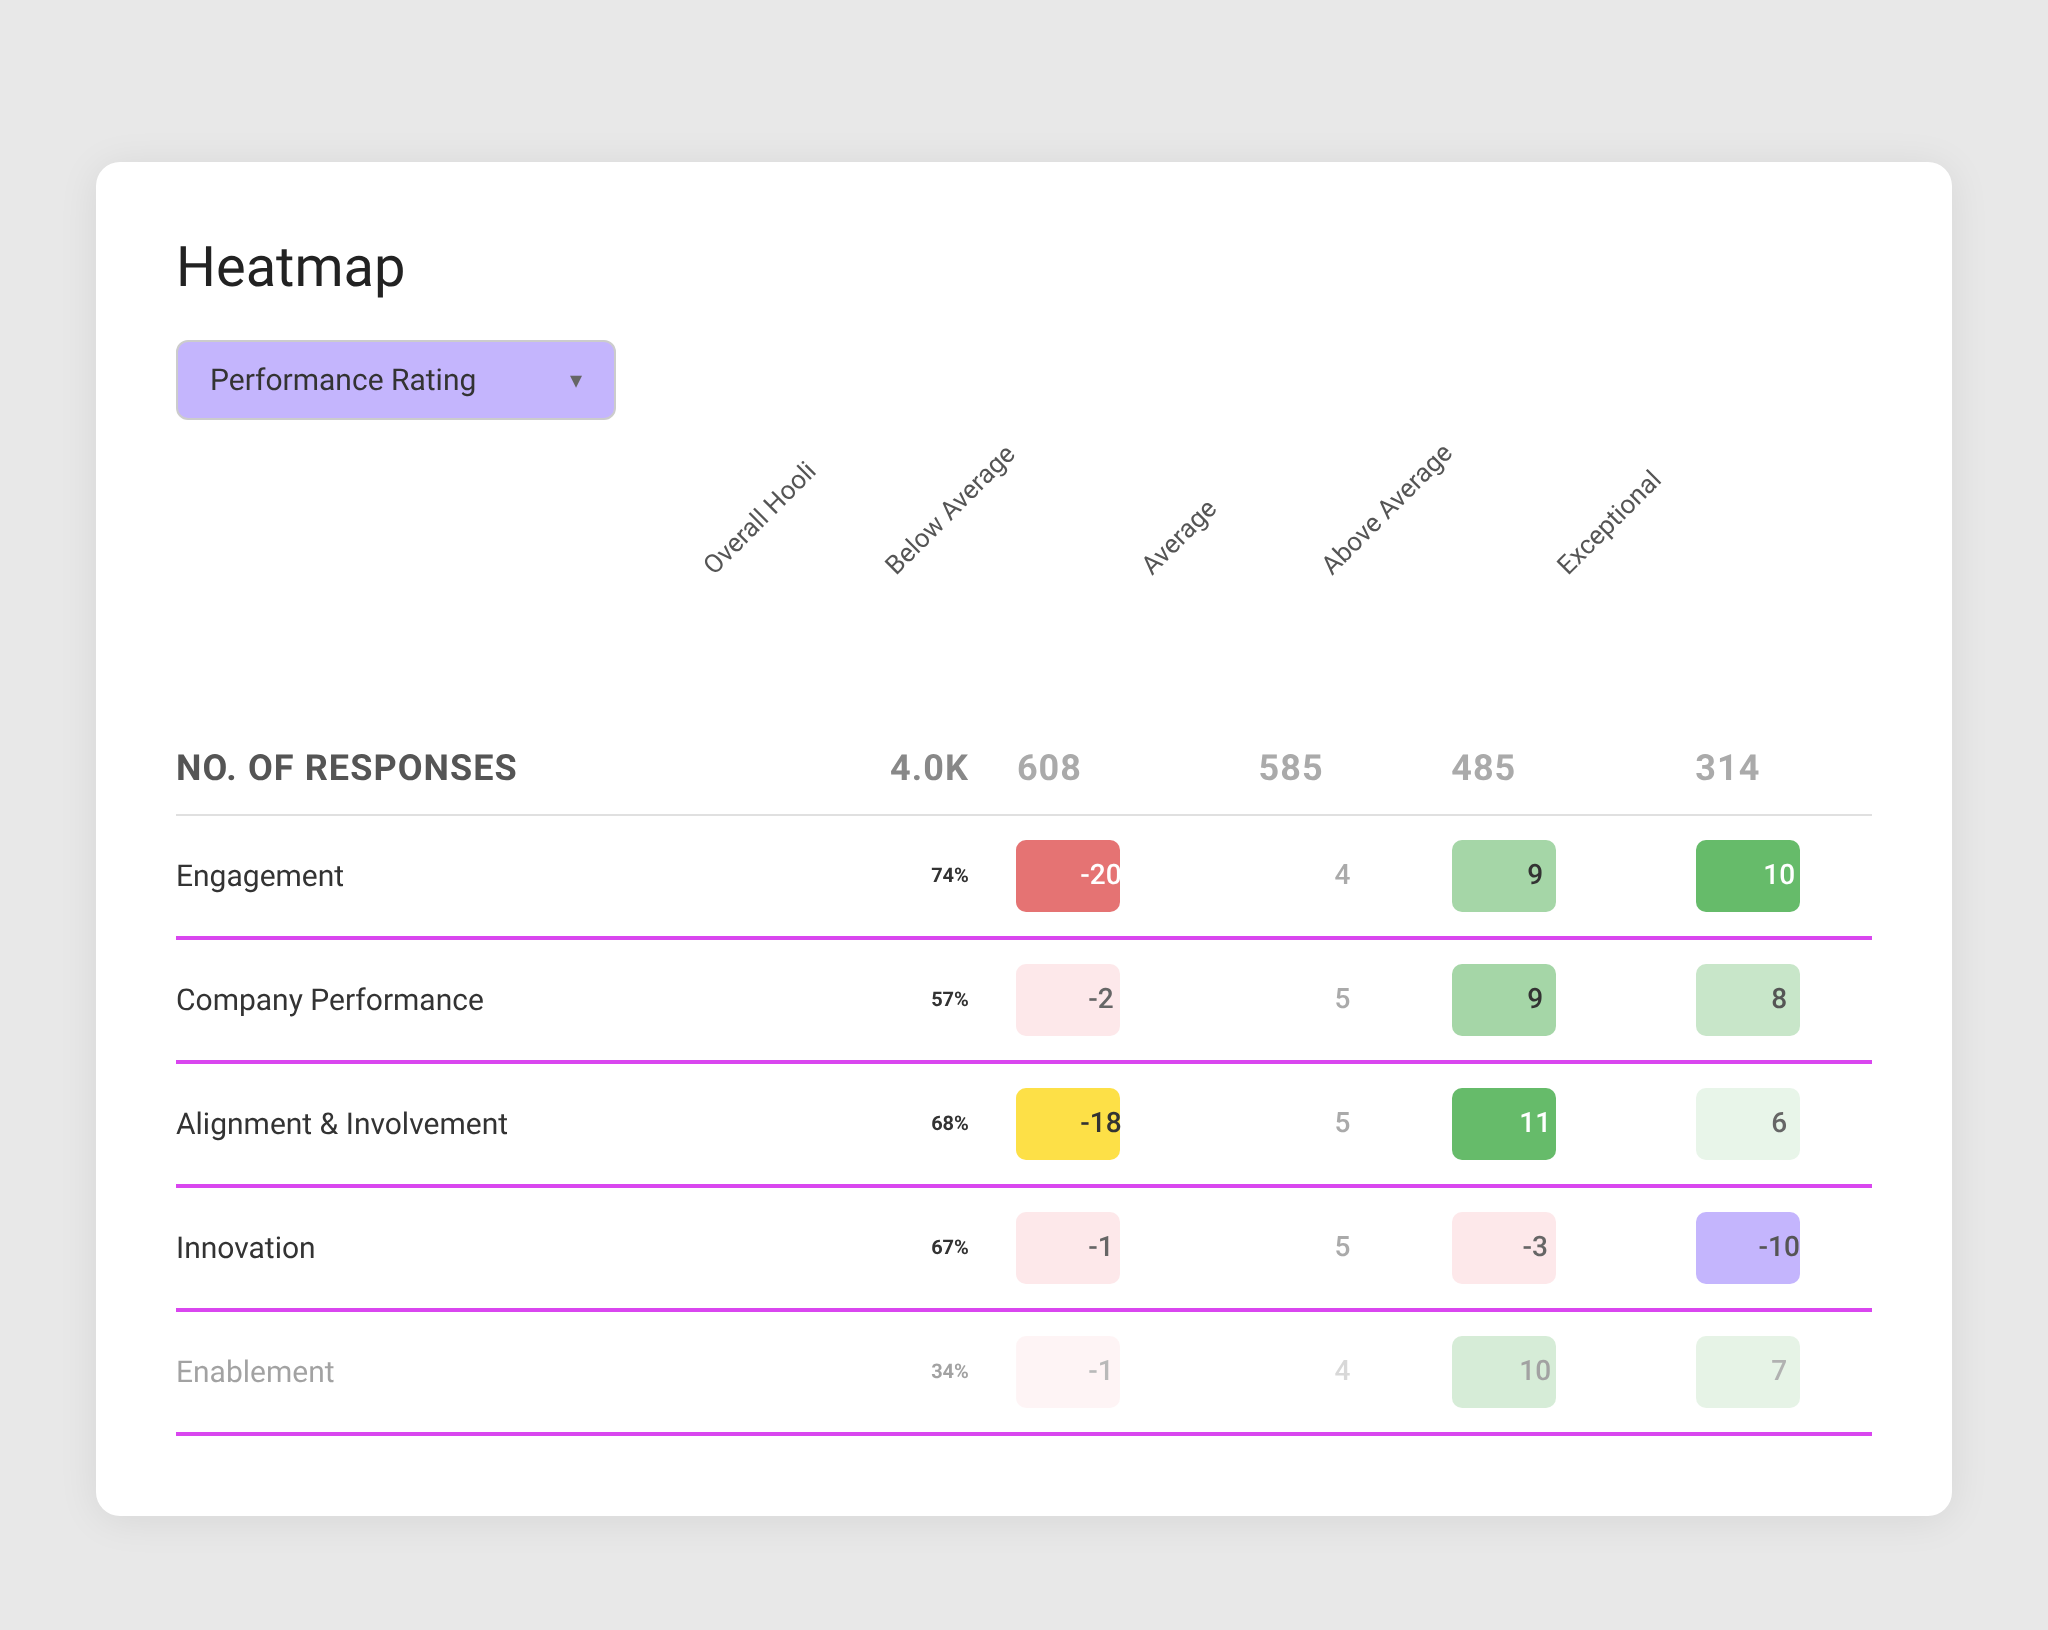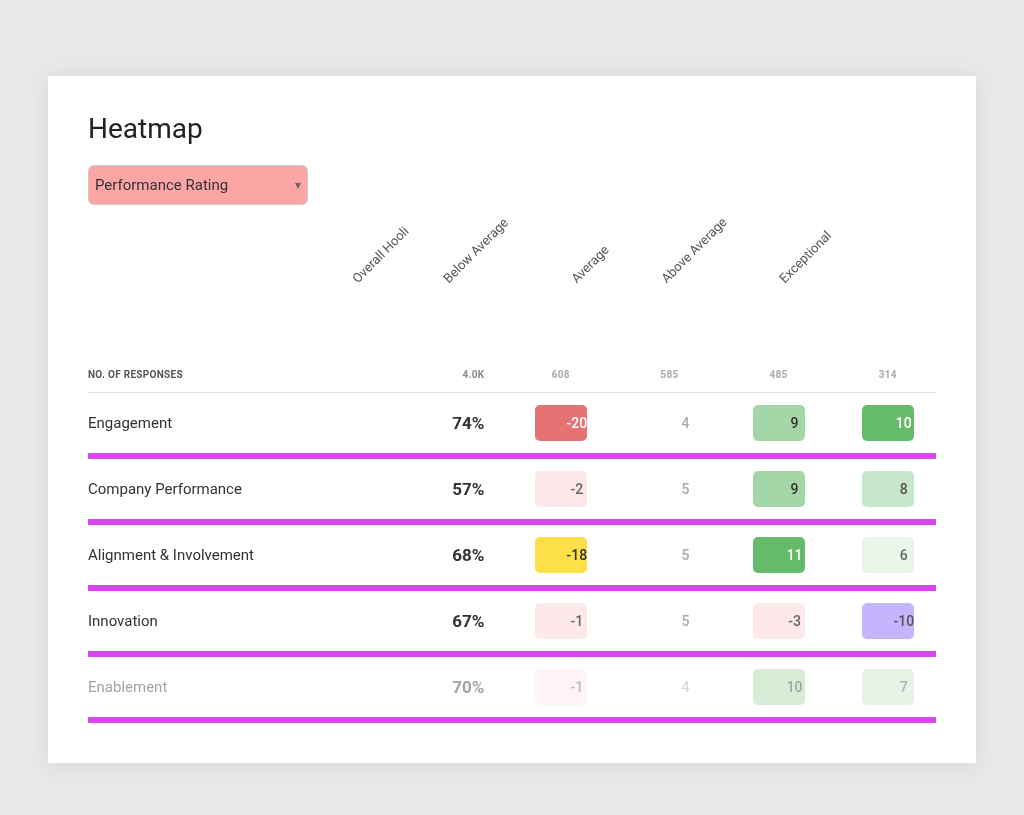--- a/index.html
+++ b/index.html
@@ -6,44 +6,44 @@
     body {
       background: #e8e8e8;
       display: flex;
       align-items: center;
       justify-content: center;
       min-height: 100vh;
       font-family: -apple-system, BlinkMacSystemFont, 'Segoe UI', Roboto, sans-serif;
     }
     .card {
       background: #fff;
-      border-radius: 0;
+      border-radius: 12px;
       padding: 36px 40px 40px 40px;
       width: 928px;
       box-shadow: 0 2px 20px rgba(0,0,0,0.08);
       margin-top: 24px;
     }
     .card-title {
       font-size: 28px;
       font-weight: 400;
       color: #222;
       margin-bottom: 20px;
     }
     .dropdown {
       display: inline-flex;
       align-items: center;
       justify-content: space-between;
       border: 1px solid #ccc;
       border-radius: 6px;
-      padding: 10px 6px;
+      padding: 10px 16px;
       min-width: 220px;
       cursor: pointer;
       font-size: 15px;
       color: #333;
-      background: #fca5a5;
+      background: #c4b5fd;
       margin-bottom: 32px;
     }
     .dropdown-chevron {
       margin-left: 12px;
       font-size: 12px;
       color: #666;
     }
     .heatmap-wrapper {
       overflow: visible;
     }
@@ -77,48 +77,47 @@
     .th-rotated-wrap {
       height: 120px;
       display: flex;
       align-items: flex-end;
       justify-content: center;
       overflow: visible;
       padding-bottom: 4px;
     }
     
     .heatmap-table tbody tr {
-      border-bottom: 6px solid #d946ef;
+      border-bottom: 2px solid #d946ef;
     }
     .heatmap-table tbody tr:first-child {
       border-bottom: 1px solid #e0e0e0;
     }
     .heatmap-table tbody tr td {
       padding: 12px 8px;
-      text-align: center;
       font-size: 14px;
       color: #444;
     }
     .heatmap-table tbody tr td.row-label {
       text-align: left;
       padding-left: 0;
       font-size: 15px;
       color: #333;
       width: 38%;
     }
     .heatmap-table tbody tr td.row-pct {
       text-align: right;
       font-weight: 700;
       color: #333;
-      font-size: 17px;
+      font-size: 10px;
       padding-right: 16px;
       width: 8%;
     }
     .heatmap-table tbody tr.header-row td {
-      font-size: 10px;
+      font-size: 18px;
       font-weight: 700;
       text-transform: uppercase;
       color: #666;
       letter-spacing: 0.03em;
     }
     .heatmap-table tbody tr.header-row td.row-label {
       color: #555;
     }
     .heatmap-table tbody tr.header-row td.row-pct {
       font-weight: 400;
@@ -232,21 +231,21 @@
           <tr>
     <td class="row-label">Innovation</td>
     <td class="row-pct">67%</td>
     <td><span class="cell-value red-xlight">-1</span></td>
     <td><span class="cell-value cell-plain">5</span></td>
     <td><span class="cell-value red-xlight">-3</span></td>
     <td><span class="cell-value red-light">-10</span></td>
   </tr>
           <tr class="faded-row">
     <td class="row-label">Enablement</td>
-    <td class="row-pct">70%</td>
+    <td class="row-pct">34%</td>
     <td><span class="cell-value red-xlight">-1</span></td>
     <td><span class="cell-value cell-plain">4</span></td>
     <td><span class="cell-value green-medium">10</span></td>
     <td><span class="cell-value green-light">7</span></td>
   </tr>
         </tbody>
     </table>
   </div>
 </div>
 

